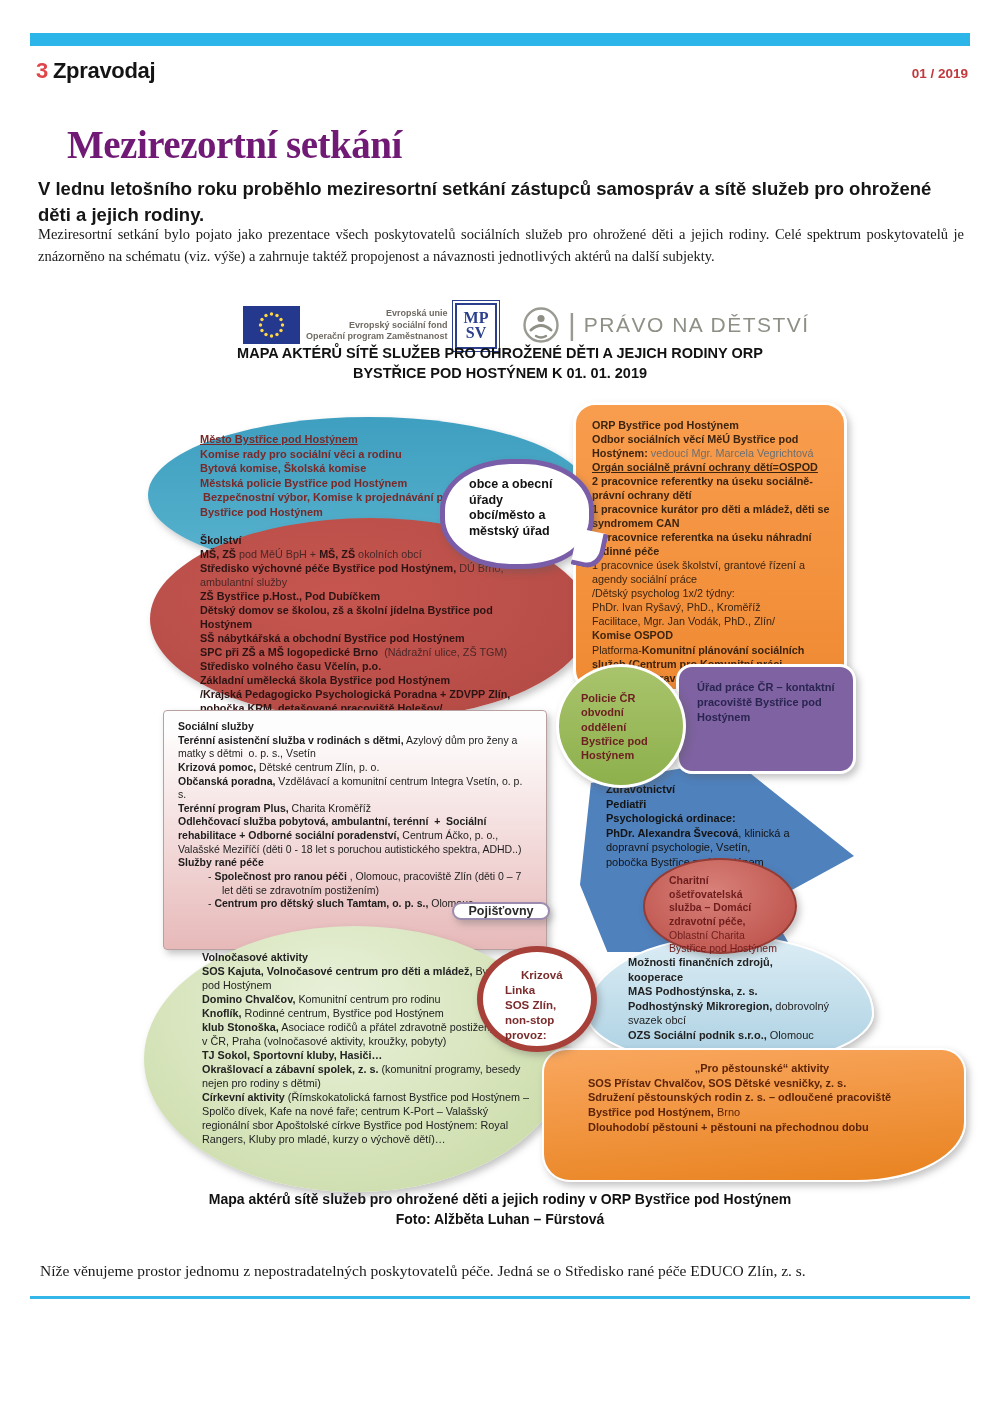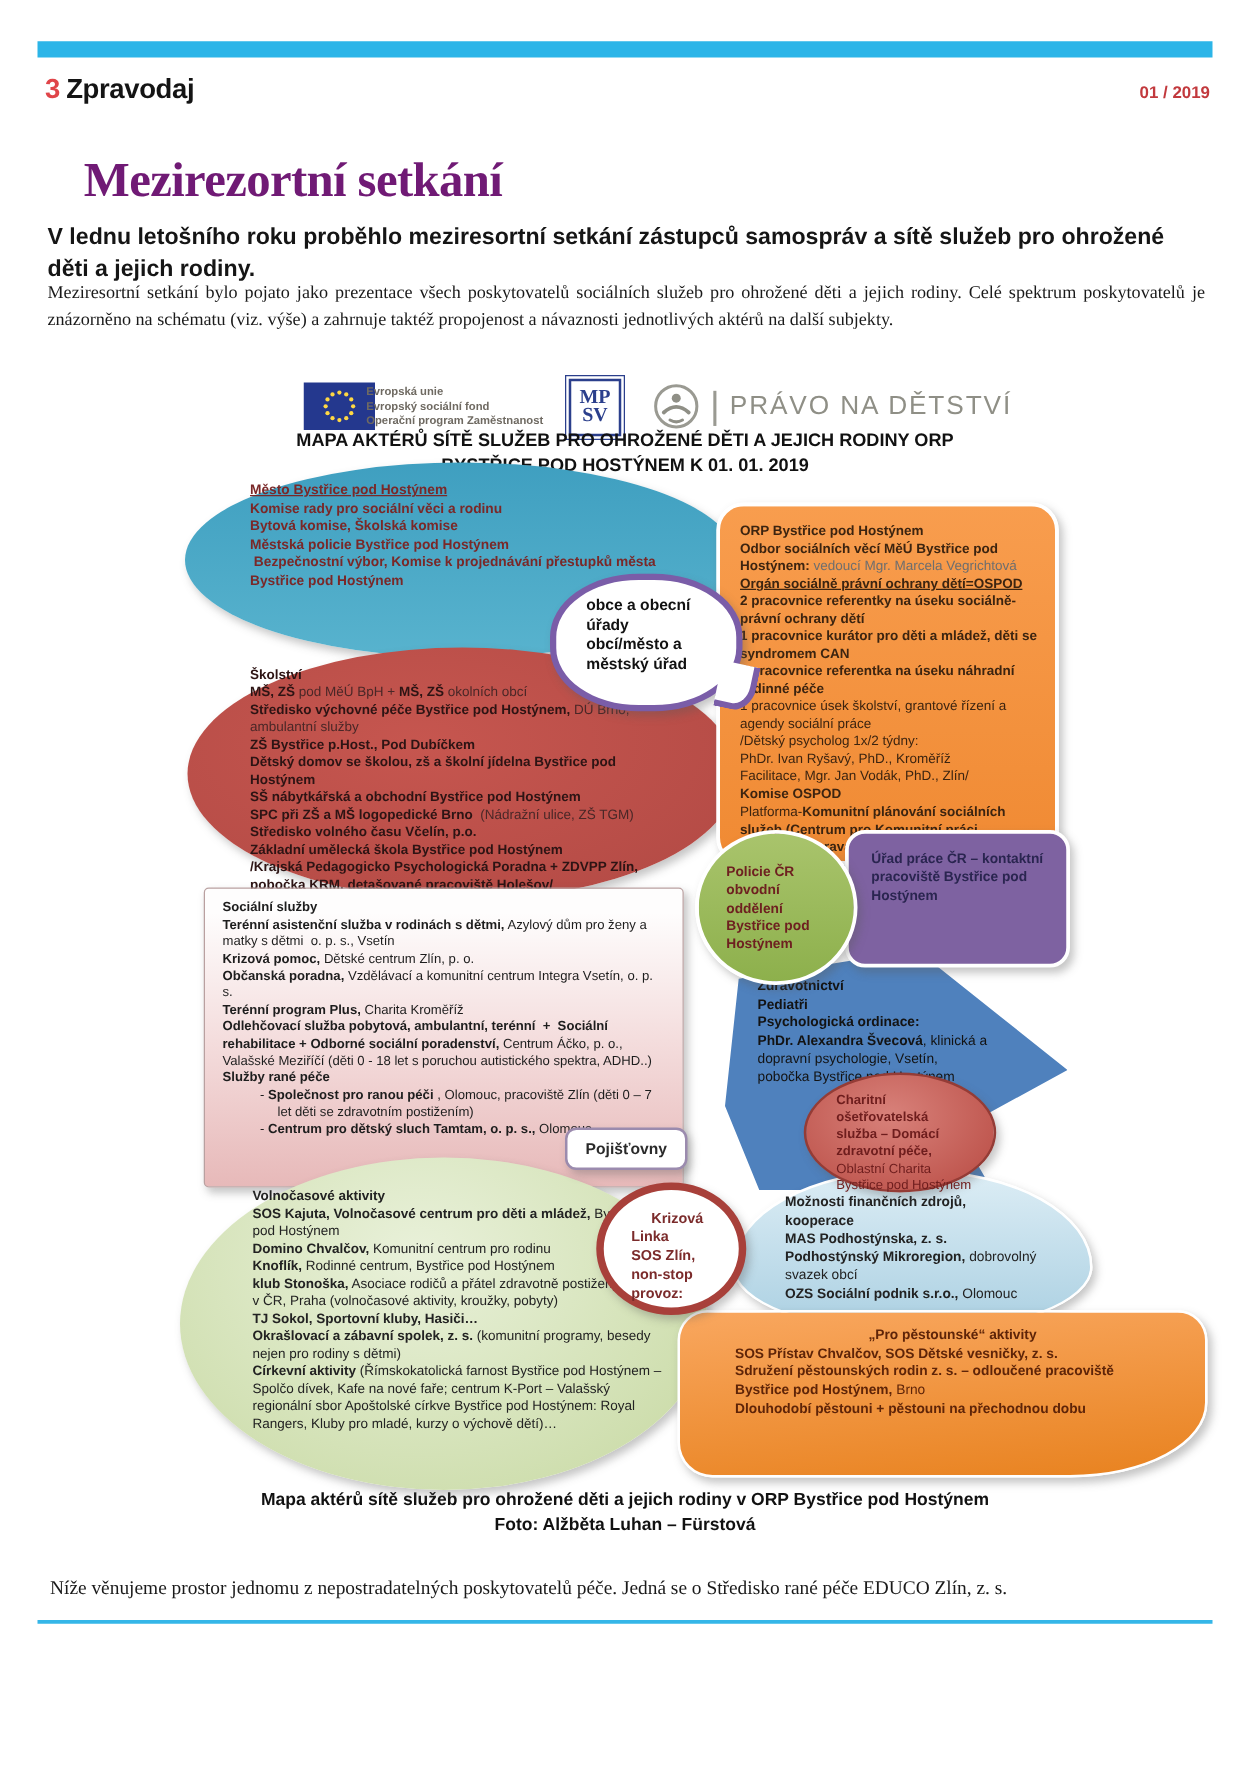--- a/index.html
+++ b/index.html
@@ -12,36 +12,36 @@
   .masthead .num{color:#e04549;margin-right:5px;}
   .issue{right:32px;top:66px;font-size:13.5px;font-weight:700;color:#c2393d;}
   
   .article-title{left:38px;top:122px;font-family:"Liberation Serif",serif;font-size:39px;
                  font-weight:700;letter-spacing:-0.5px;color:#701a75;margin-left:29px;}
   .article-lead{left:38px;top:176px;width:926px;font-size:18.5px;font-weight:700;line-height:1.42;color:#151515;}
   .article-body{left:38px;top:224px;width:926px;font-family:"Liberation Serif",serif;font-size:14.5px;
                 line-height:1.5;text-align:justify;color:#1a1a1a;}
   
   .eu-flag{left:243px;top:306px;width:57px;height:38px;background:#24388e;}
-  .eu-text{left:293px;top:308px;font-size:9px;line-height:1.3;color:#6f6a62;font-weight:700;}
+  .eu-text{left:306px;top:308px;font-size:9px;line-height:1.3;color:#6f6a62;font-weight:700;text-align:right;}
   .mpsv{left:455px;top:303px;width:42px;height:46px;border:2px solid #2b3f8c;outline:1px solid #2b3f8c;outline-offset:2px;
         display:flex;align-items:center;justify-content:center;text-align:center;
         font-family:"Liberation Serif",serif;font-weight:700;font-size:16px;line-height:.92;color:#2b3f8c;background:#fff;}
   .pravo{left:522px;top:306px;display:flex;align-items:center;gap:8px;color:#8f8f86;}
   .pravo .bar{font-size:30px;font-weight:400;color:#9a9a92;}
   .pravo .txt{font-size:21px;letter-spacing:1.5px;font-weight:400;}
   .map-title{left:150px;top:344px;width:700px;text-align:center;font-size:14.5px;font-weight:700;
              line-height:1.35;color:#111;}
   
   .blob{position:absolute;box-sizing:border-box;box-shadow:3px 4px 7px rgba(90,90,90,.35);}
   .blob .ln{white-space:pre-wrap;}
   .ln{white-space:pre-wrap;}
   .bullet{margin-left:30px;padding-left:14px;text-indent:-14px;}
   .center{text-align:center;}
-  #node-mesto{left:148px;top:370px;width:442px;height:156px;border-radius:50%;
+  #node-mesto{left:148px;top:417px;width:442px;height:156px;border-radius:50%;
               background:linear-gradient(180deg,#3f9fc0,#58b3ce);color:#7a2828;
               padding:15px 44px 0 52px;font-size:11px;line-height:1.32;font-weight:700;z-index:1;}
   #node-skolstvi{left:150px;top:518px;width:440px;height:202px;border-radius:50%;
               background:radial-gradient(ellipse at 42% 38%,#c6564f,#b14944);color:#2d1414;
               padding:15px 48px 0 50px;font-size:10.8px;line-height:1.3;z-index:2;}
   #node-skolstvi .ln{color:#4a2727;}
   #node-obce{left:440px;top:459px;width:154px;height:110px;border:5px solid #7a5da8;border-radius:46%;
               background:#fff;color:#111;padding:13px 10px 0 24px;font-size:12.5px;line-height:1.25;
               font-weight:700;z-index:6;}
   #node-obce::after{content:"";position:absolute;right:-16px;bottom:-4px;width:26px;height:32px;background:#fff;
@@ -58,21 +58,21 @@
               padding:13px 14px 0 18px;font-size:11px;line-height:1.35;z-index:4;}
   #node-zdrav{left:580px;top:760px;width:274px;height:192px;background:#4f81bd;color:#131313;
               clip-path:polygon(4% 12%,56% 0,100% 50%,68% 75%,78% 100%,10% 100%,0 65%);
               padding:22px 60px 0 26px;font-size:11px;line-height:1.32;z-index:3;box-shadow:none;}
   #node-charitni{left:643px;top:858px;width:154px;height:96px;border-radius:50%;border:2px solid #943c36;
               background:radial-gradient(ellipse at 45% 35%,#d8817a,#b84a42);color:#6e1d1d;
               padding:14px 18px 0 24px;font-size:10.5px;line-height:1.3;z-index:5;}
   #node-socialni{left:163px;top:710px;width:384px;height:240px;border:1px solid #b9a0a0;border-radius:4px;
               background:linear-gradient(180deg,#fefdfd 8%,#f3dada 55%,#e7b9b9);color:#1d1d1d;
               padding:9px 14px 0 14px;font-size:10.5px;line-height:1.3;z-index:4;}
-  #node-pojistovny{left:452px;top:902px;width:98px;height:34px;border:2px solid #9b8bae;border-radius:9px;
+  #node-pojistovny{left:452px;top:902px;width:98px;height:18px;border:2px solid #9b8bae;border-radius:9px;
               background:#fff;color:#2a2a2a;font-weight:700;font-size:12.5px;
               display:flex;align-items:center;justify-content:center;z-index:7;}
   #node-volnocas{left:144px;top:926px;width:422px;height:266px;border-radius:50%;
               background:radial-gradient(ellipse at 45% 30%,#e9f1da,#c6d8a0);color:#222;
               padding:24px 36px 0 58px;font-size:10.8px;line-height:1.3;z-index:5;}
   #node-krizova{left:477px;top:946px;width:120px;height:106px;border-radius:50%;border:6px solid #a8403a;
               background:#fff;color:#7b2b2b;font-weight:700;
               padding:16px 10px 0 22px;font-size:11.5px;line-height:1.3;z-index:7;}
   #node-moznosti{left:586px;top:936px;width:288px;height:130px;
               border-radius:50% 50% 50% 50% / 62% 62% 42% 42%;border:2px solid #fff;

